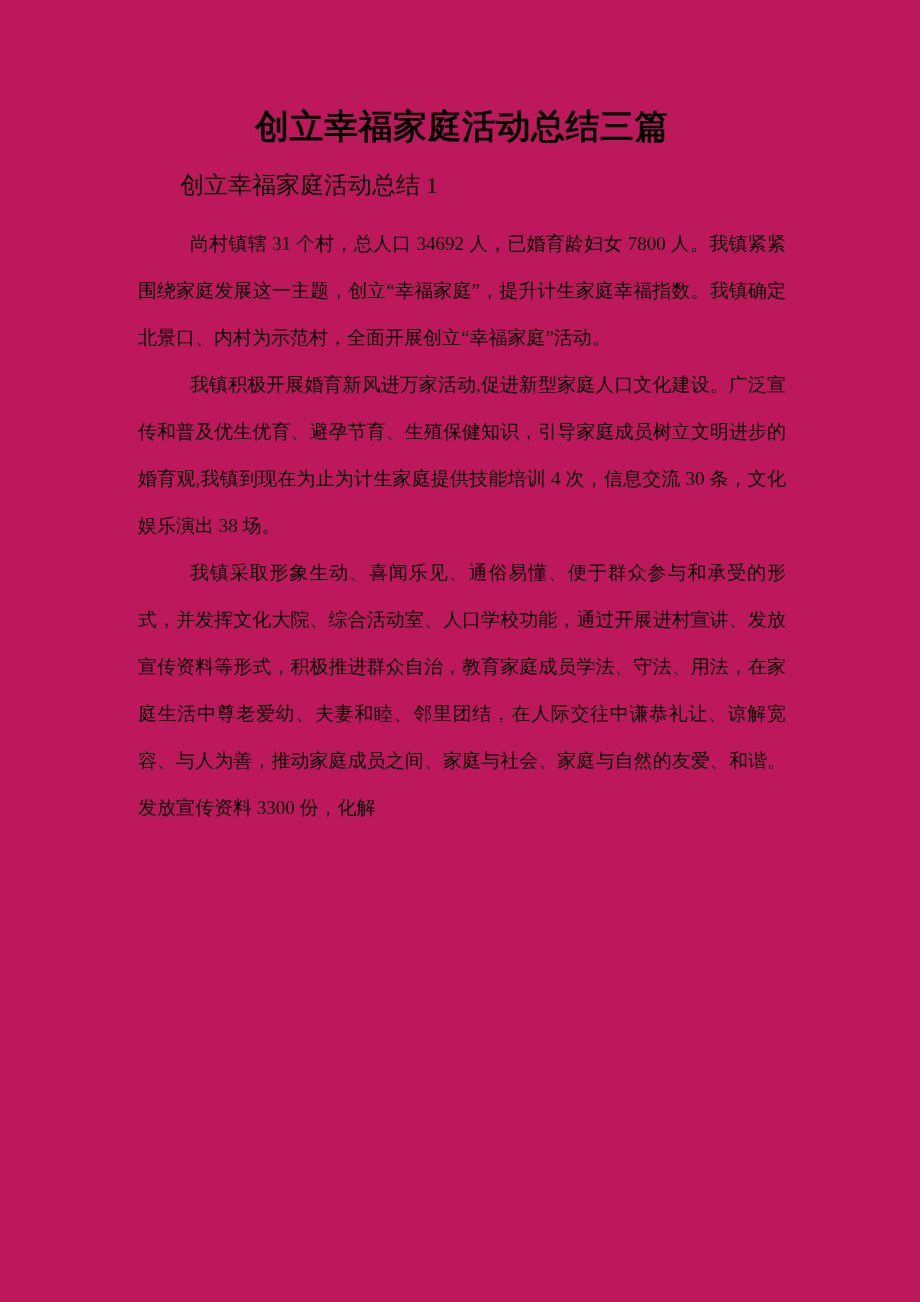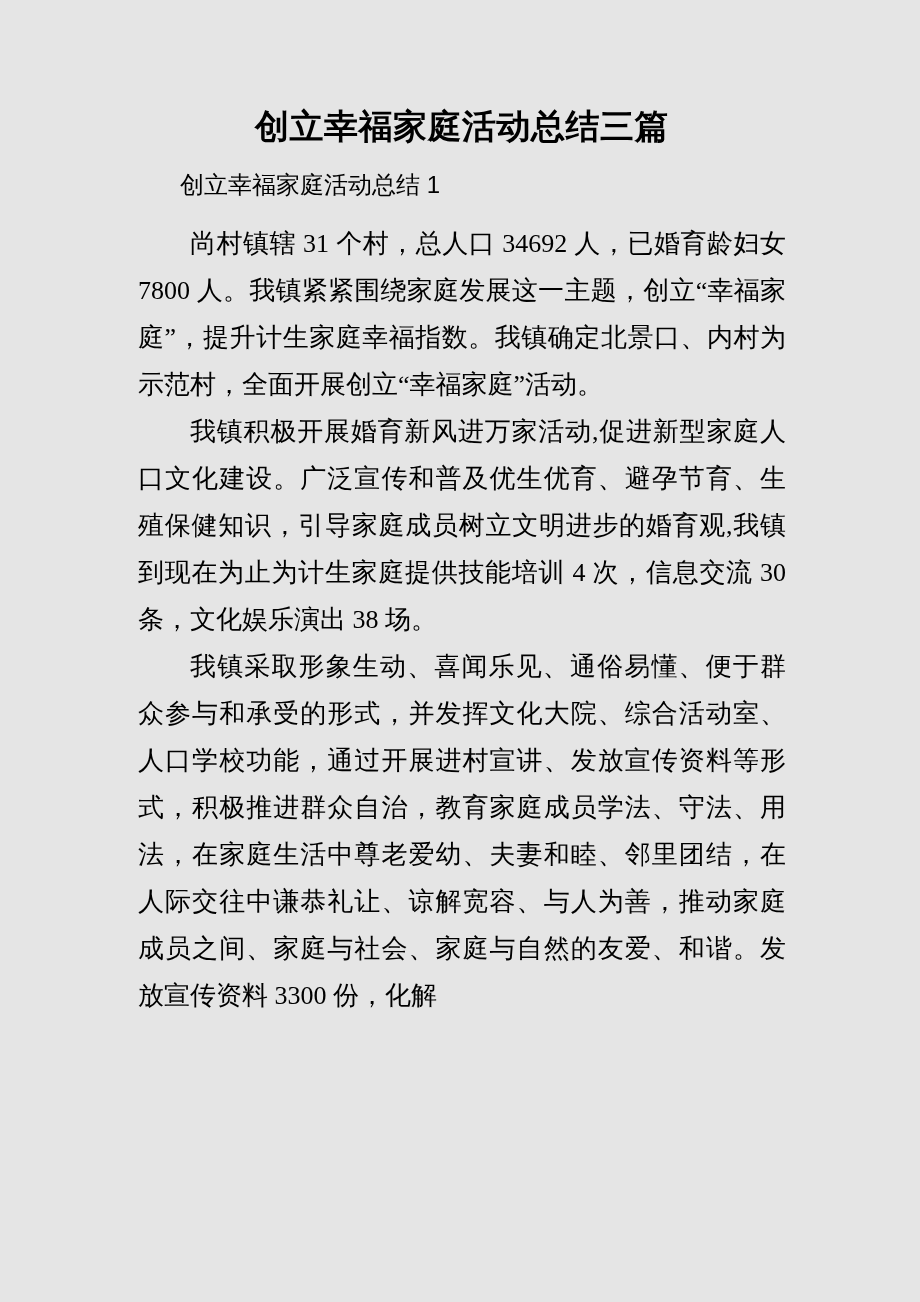--- a/index.html
+++ b/index.html
@@ -5,21 +5,21 @@
   html, body {
     margin: 0;
     padding: 0;
     background: #ffffff;
   }
 
   .page {
     position: relative;
     width: 920px;
     height: 1302px;
-    background: #e5e5e5;
+    background: #be185d;
     overflow: hidden;
     box-sizing: border-box;
   }
 
   .content {
     position: absolute;
     left: 138px;
     top: 0;
     width: 648px;
   }
@@ -31,37 +31,37 @@
     line-height: 40px;
     text-align: center;
     color: #000000;
     margin: 0;
     padding-top: 106px;
     letter-spacing: 0.5px;
     white-space: nowrap;
   }
 
   .doc-subtitle {
-    font-family: Liberation Sans, sans-serif;
+    font-family: Liberation Serif, serif;
     font-size: 24px;
     line-height: 30px;
     color: #000000;
     margin: 0;
     padding-top: 24px;
     padding-left: 42px;
     text-align: left;
   }
 
   .body-block {
     padding-top: 20px;
   }
 
   .para {
     font-family: "Liberation Serif", "DejaVu Serif", serif;
-    font-size: 26px;
+    font-size: 19px;
     line-height: 47px;
     color: #000000;
     margin: 0;
     text-align: justify;
     text-justify: inter-character;
     text-indent: 52px;
     word-break: break-all;
     -webkit-hyphens: none;
     hyphens: none;
   }

